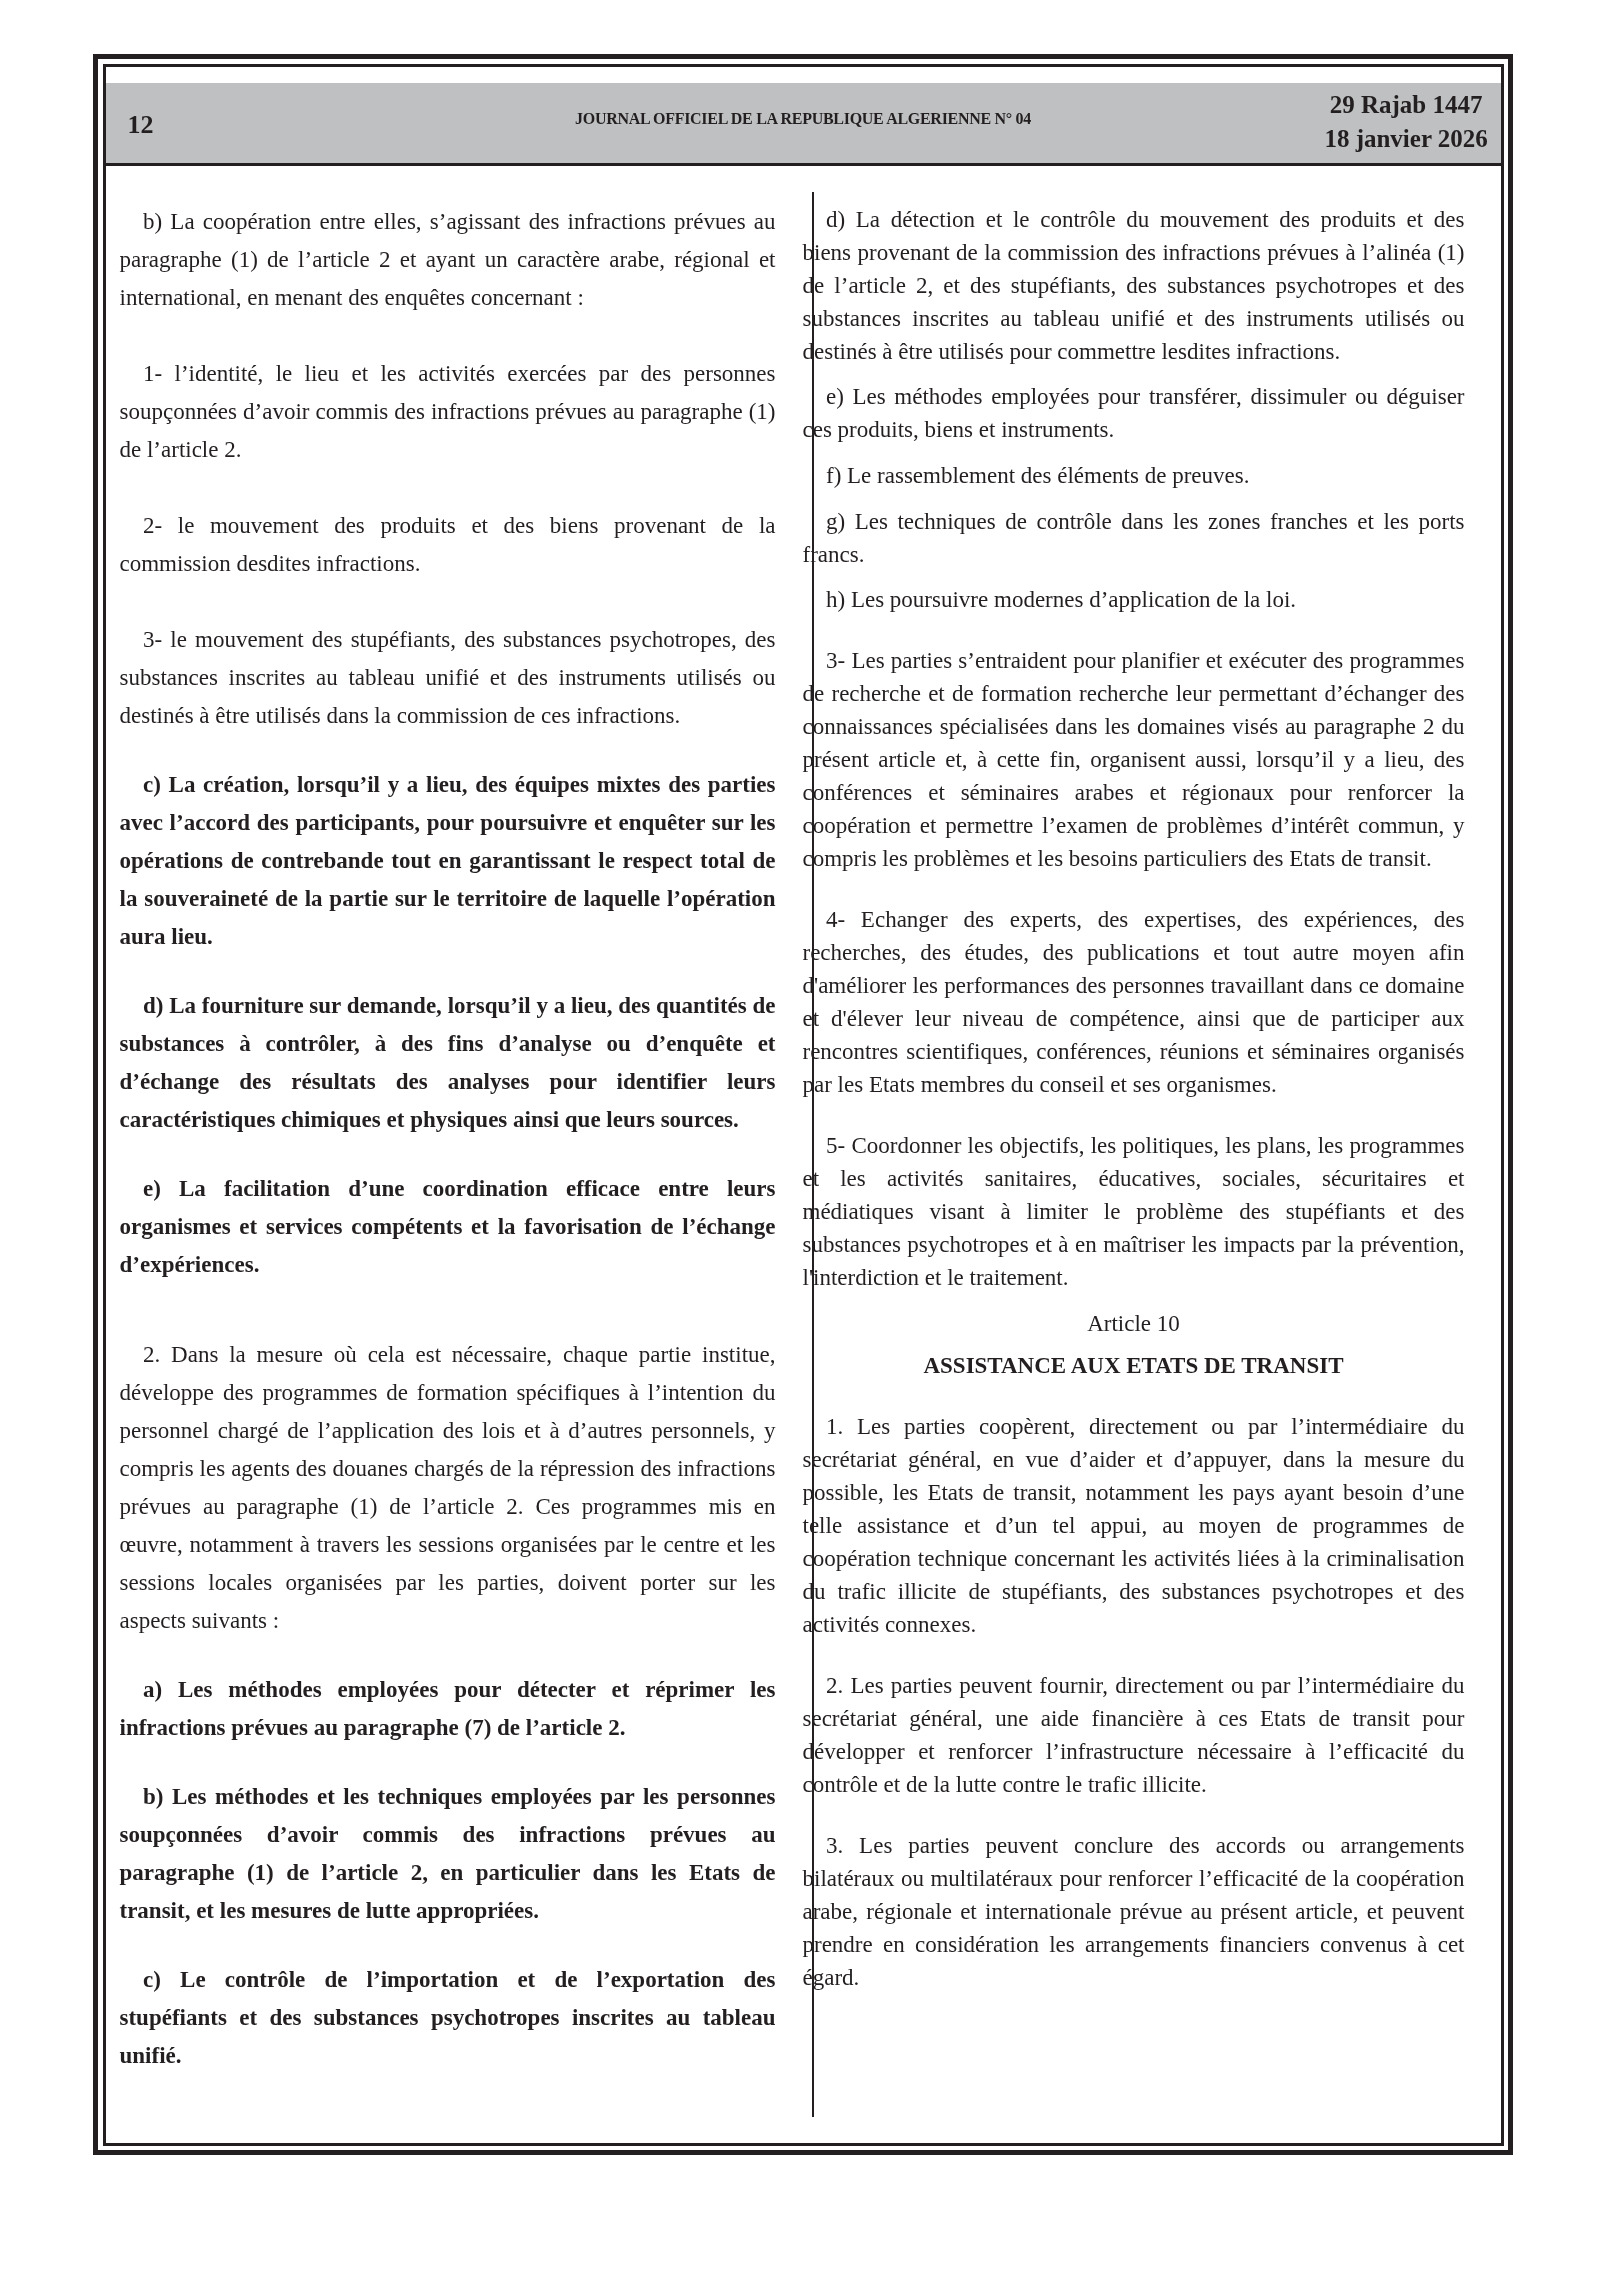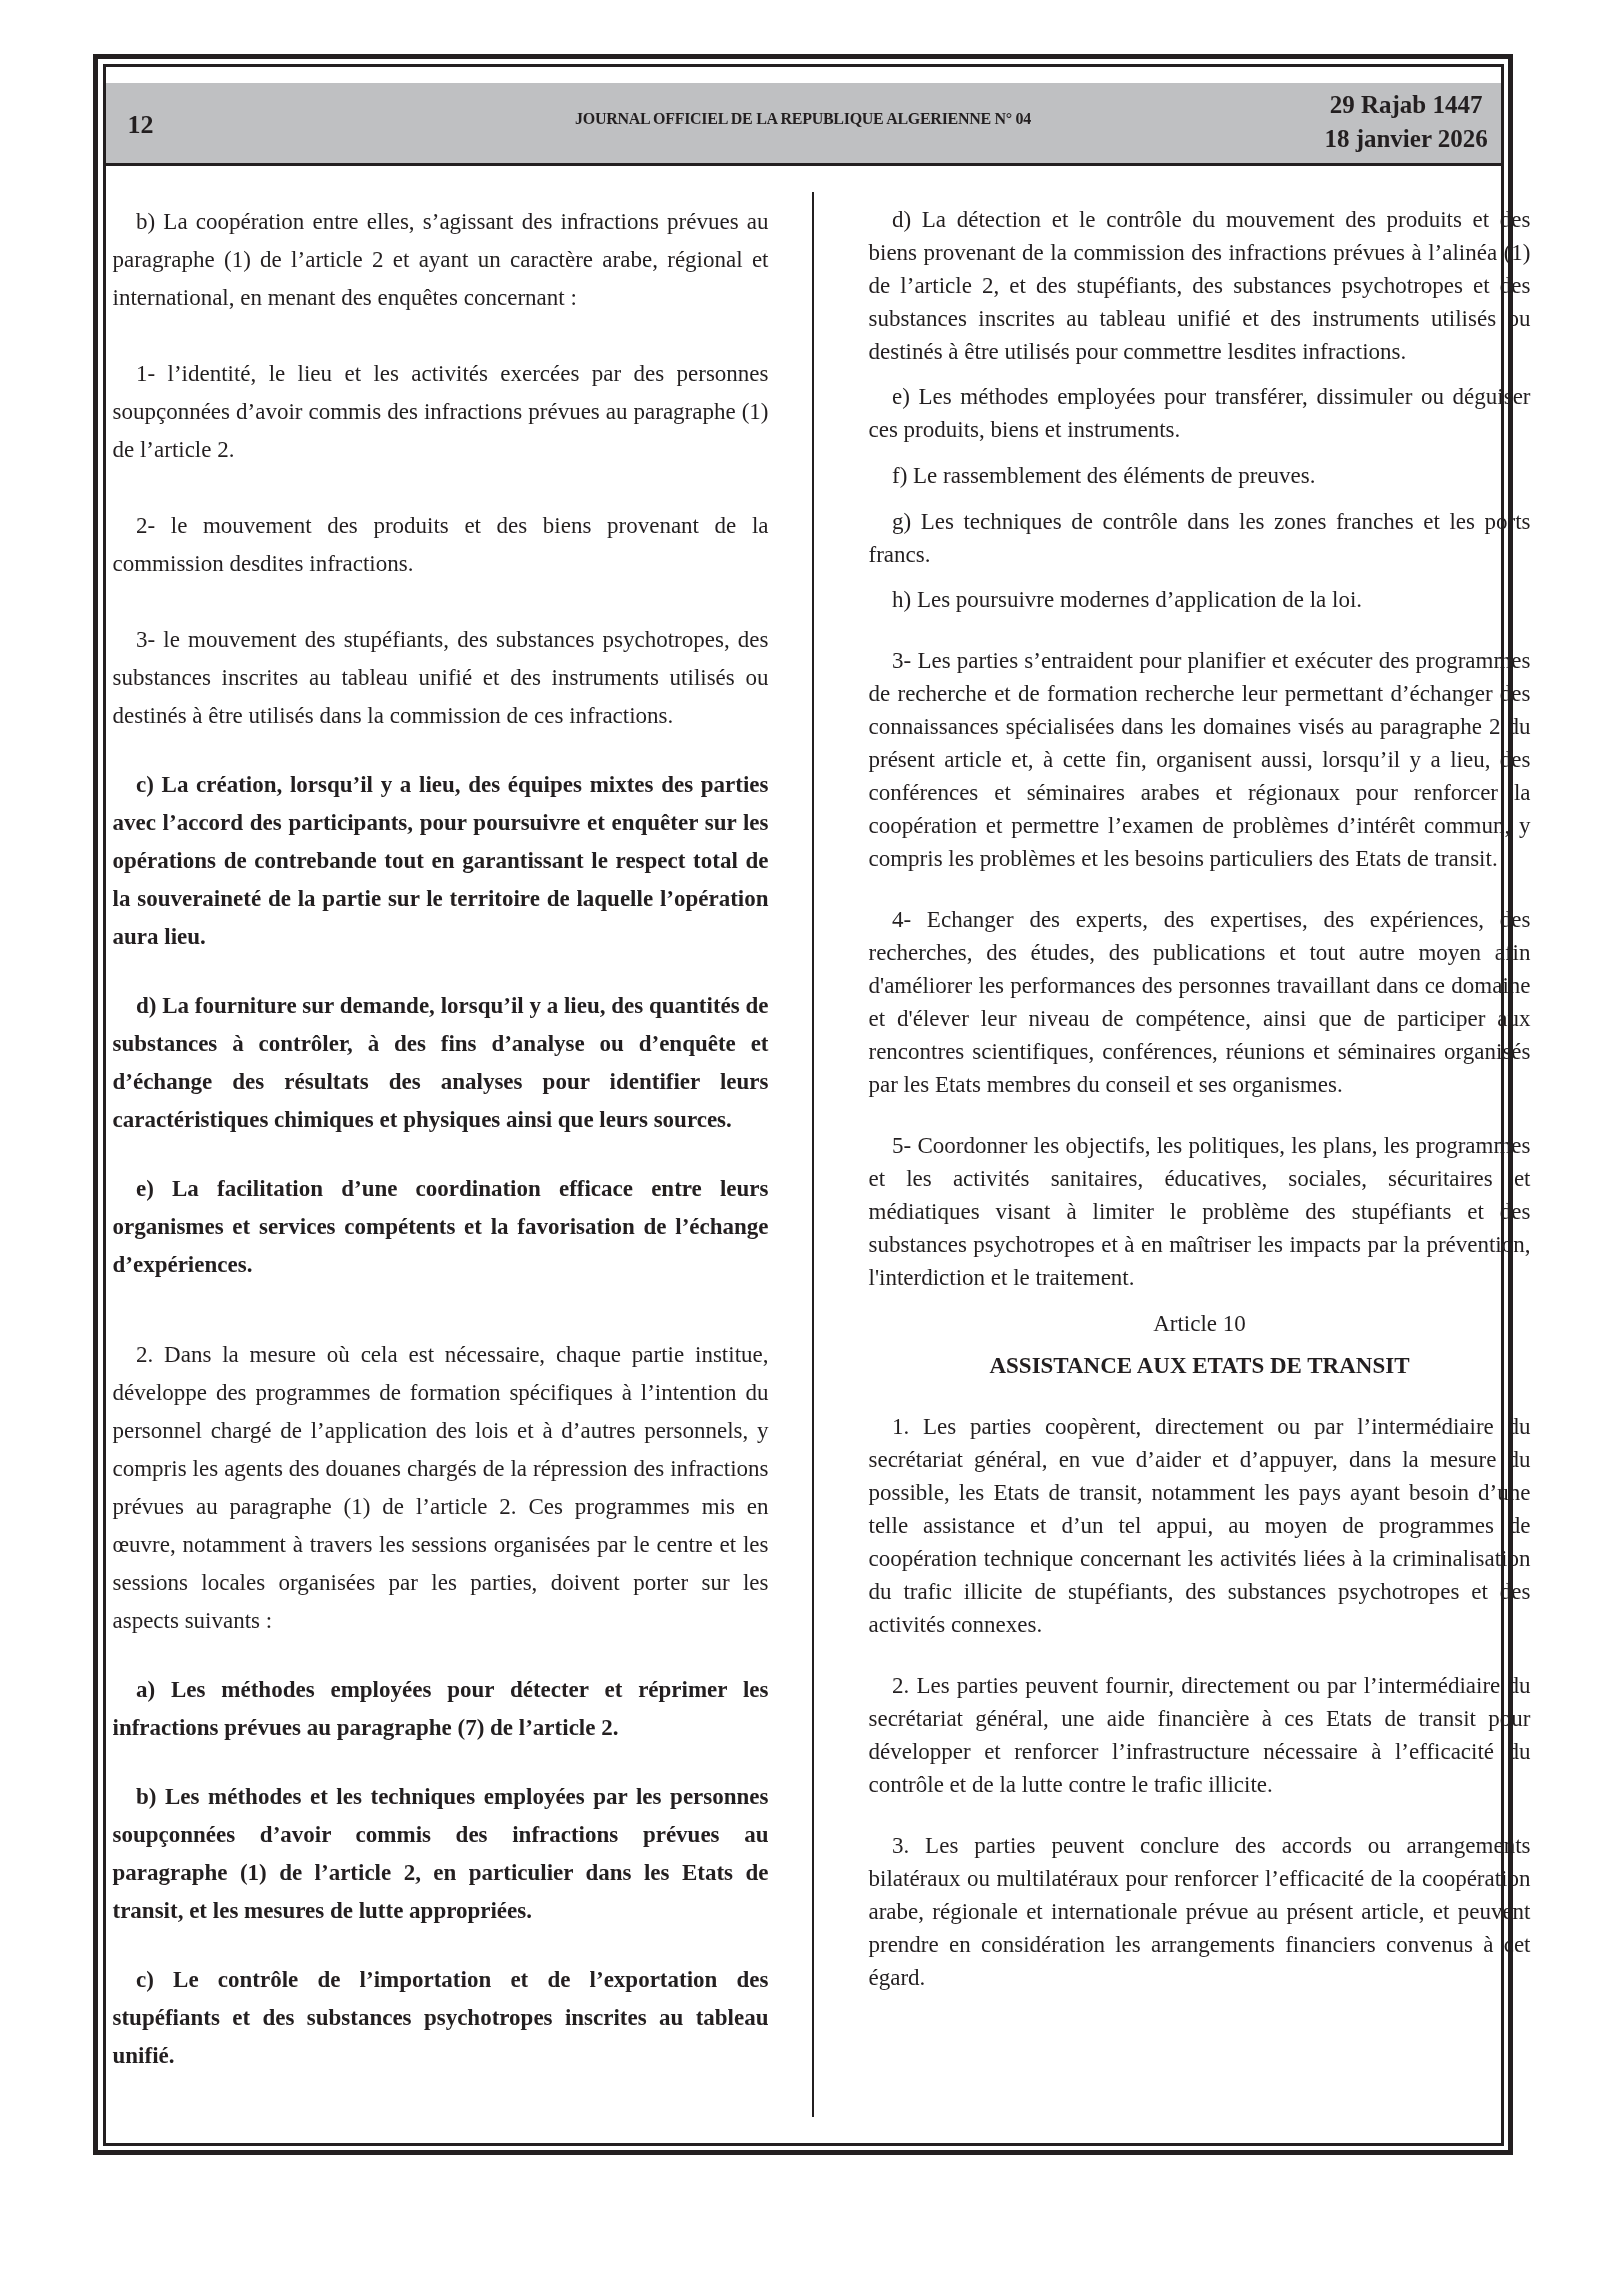--- a/index.html
+++ b/index.html
@@ -11,22 +11,22 @@
            border:3.6px solid #231f20; box-sizing:border-box; background:#fff; }
   .header { position:absolute; left:0; top:16px; right:0; height:83px;
             background:#bfc0c2; border-bottom:3.6px solid #231f20; box-sizing:border-box; }
   .hdr-page { position:absolute; left:22px; top:27px; font-weight:bold; font-size:26px; }
   .hdr-title { position:absolute; left:0; right:0; top:27px; text-align:center;
                font-weight:bold; font-size:16px; letter-spacing:-0.3px; }
   .hdr-dates { position:absolute; right:12.7px; top:5.4px; text-align:center;
                font-weight:bold; font-size:25px; line-height:34px; }
   .divider { position:absolute; left:706px; top:125px; width:2.7px; height:1925px; background:#231f20; }
   .col { position:absolute; top:136px; width:656px; font-size:23px; text-align:justify; }
-  .col.left { left:7px; line-height:38px; }
-  .col.right { left:763px; width:662px; line-height:33px; }
+  .col.left { left:14px; line-height:38px; }
+  .col.right { left:697px; width:662px; line-height:33px; }
   .col p { margin:0; text-indent:23.5px; }
   .left .gap-lg { margin-top:38px; }
   .left .gap-md { margin-top:31px;font-weight:bold; }
   .left .gap-xl { margin-top:52px; }
   .right .gap-sm { margin-top:12.7px; }
   .right .gap-lg { margin-top:28px; }
   .center { text-align:center; text-indent:0 !important; }
   .art-num { margin-top:12.7px !important; }
   .art-title { font-weight:bold; margin-top:9px !important; }
 </style>

